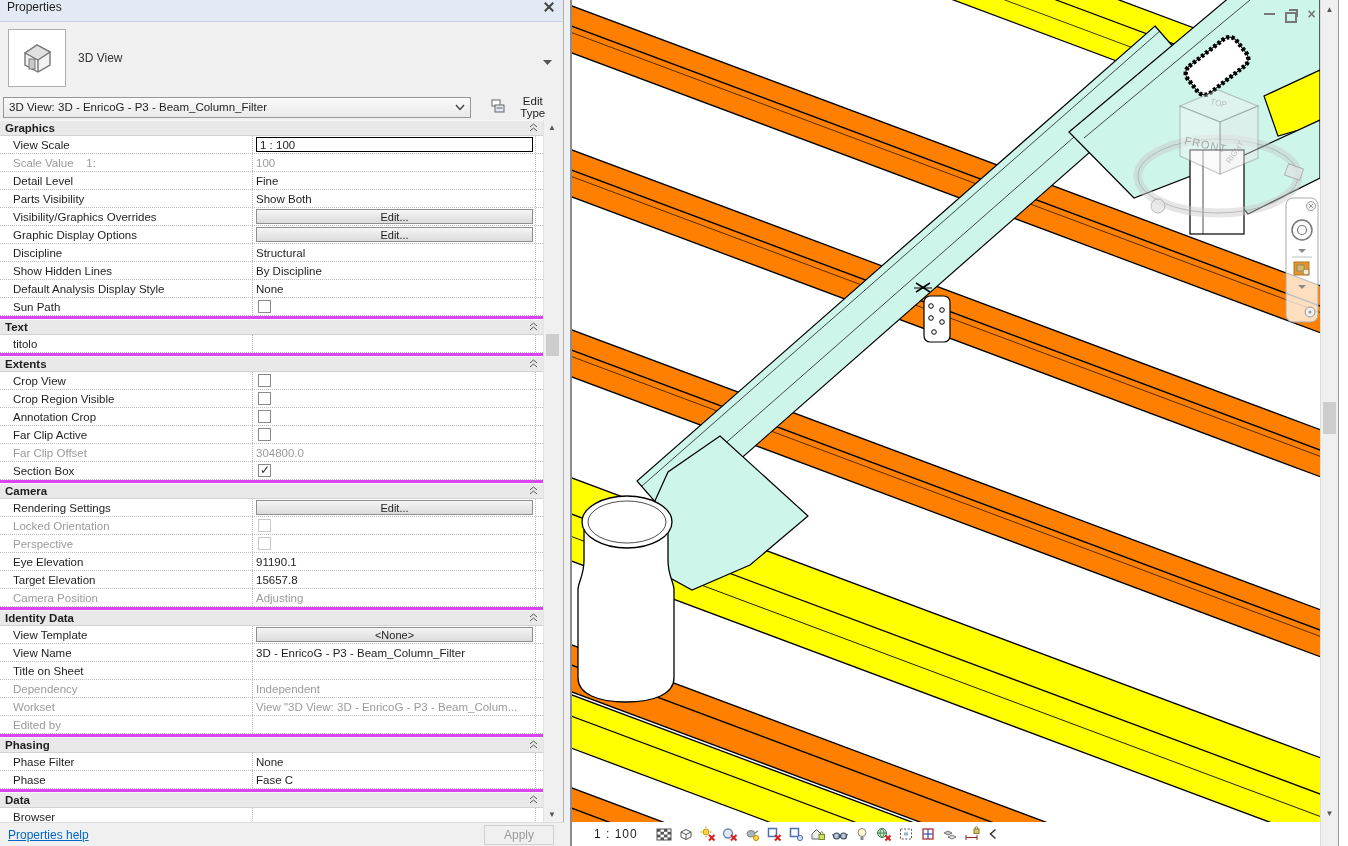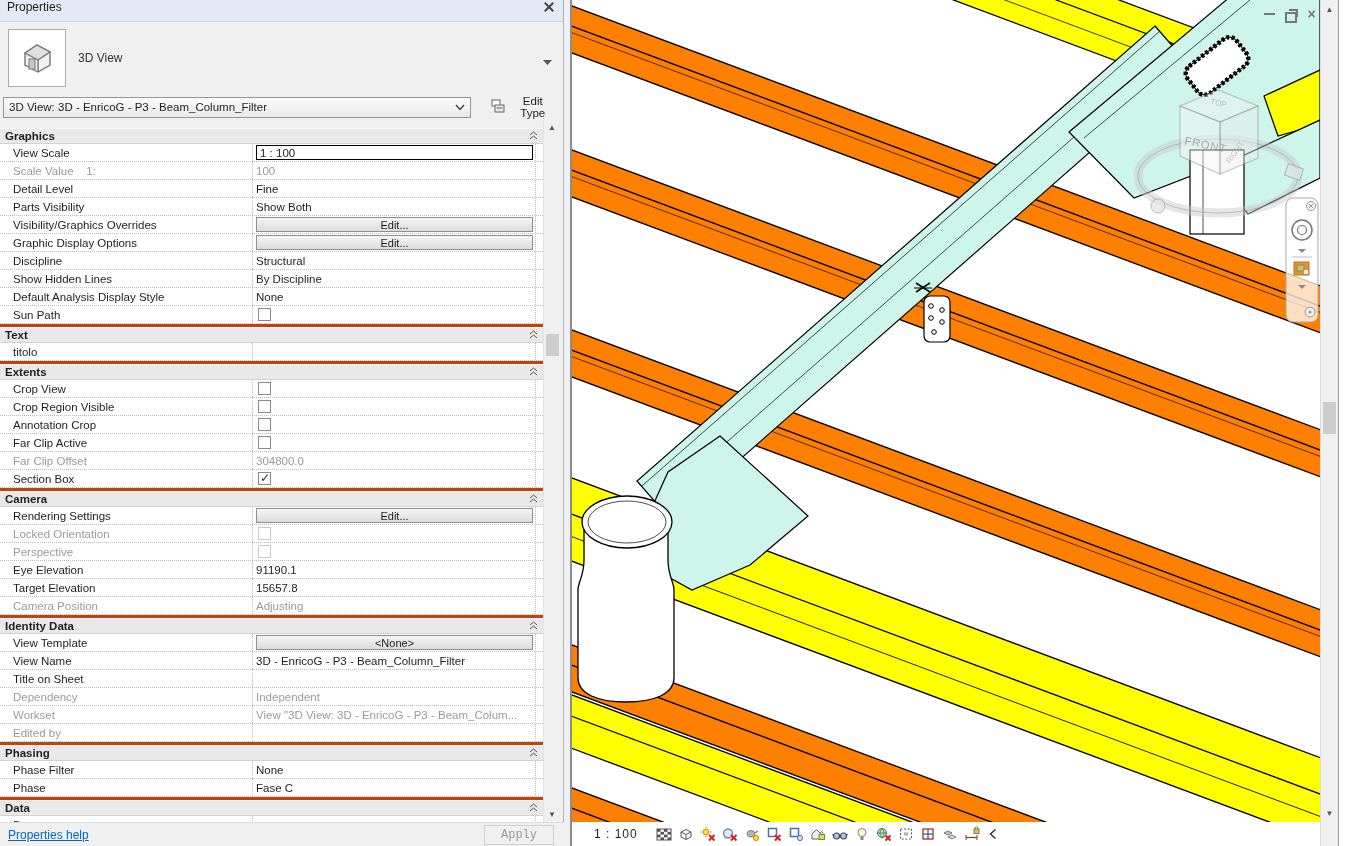--- a/index.html
+++ b/index.html
@@ -14,21 +14,21 @@
 .close-x:before{transform:rotate(45deg)}.close-x:after{transform:rotate(-45deg)}
 #type-selector{height:72px;background:#f0f0f0;display:flex;align-items:center;padding:4px 8px;position:relative}
 #type-icon-btn{width:58px;height:58px;background:#fff;border:1px solid #adadad;display:flex;align-items:center;justify-content:center}
 #type-label{margin-left:12px;font-size:12px;color:#333}
 #type-dd{position:absolute;right:10px;top:34px}
 #view-combo-row{height:26px;display:flex;align-items:center;padding:0 3px;gap:16px}
 #view-combo{width:477px;height:21px;background:linear-gradient(#fbfbfb,#e9e9e9);border:1px solid #979797;display:flex;align-items:center;padding:0 5px;font-size:11.5px;position:relative}
 #view-combo .grow{flex:1}
 #edit-type-btn{display:flex;align-items:center;gap:4px;font-size:11.5px;padding:2px 4px;background:transparent;border:none;color:#1e1e1e}
 
-#grid{position:absolute;left:0;top:128px;width:543px;height:702px;background:#c2410c;overflow:hidden}
+#grid{position:absolute;left:0;top:120px;width:543px;height:702px;background:#d946ef;overflow:hidden}
 .sec-header{height:16px;background:#e9e9e9;border-top:1px solid #f6f6f6;border-bottom:1px solid #d2d2d2;display:flex;align-items:center;padding:0 5px;font-weight:bold;margin-top:3px}
 .sec-header:first-child{margin-top:0}
 .sec-header .grow{flex:1}
 .prow{height:18px;display:flex;border-bottom:1px dotted #bdbdbd;background:#fff;align-items:stretch}
 .pname{width:253px;padding-left:13px;display:flex;align-items:center;border-right:1px dotted #bdbdbd;white-space:pre;overflow:hidden}
 .pval{flex:1;display:flex;align-items:center;padding:0 2px 0 3px;border-right:1px dotted #bdbdbd;margin-right:7px;overflow:hidden;white-space:nowrap}
 .prow.disabled .pname,.prow.disabled .pval,.prow.disabled .vtext{color:#9b9b9b}
 .vtext{overflow:hidden;white-space:nowrap}
 .editbox{width:100%;height:15px;border:1px solid #000;background:#fff;display:flex;align-items:center;padding-left:3px}
 .cell-btn{width:100%;height:15px;font-size:11px;font-family:"Liberation Sans",sans-serif;background:linear-gradient(#f5f5f5,#dcdcdc);border:1px solid #8f8f8f;color:#1e1e1e}
@@ -36,21 +36,21 @@
 .cb.checked:before{content:"\2713";position:absolute;left:1px;top:-2px;font-size:12px;color:#333}
 .cb.disabled{border-color:#c9c9c9}
 
 .scrollbar{position:absolute;background:#f0f0f0}
 #panel-sb{left:543px;top:120px;width:17px;height:702px;border-left:1px solid #e3e3e3}
 .sb-arrow{position:absolute;left:0;width:100%;height:15px;display:flex;align-items:center;justify-content:center;font-size:8px;color:#555}
 .sb-thumb{position:absolute;left:2px;width:13px;background:#cdcdcd}
 #panel-footer{position:absolute;left:0;top:822px;width:564px;height:24px;background:#f0f0f0;border-top:1px solid #ddd;display:flex;align-items:center;padding:0 8px}
 #panel-footer .grow{flex:1}
 #help-link{color:#0066cc;text-decoration:underline;font-size:12px}
-#apply-btn{width:70px;height:20px;background:#f0f0f0;border:1px solid #d0d0d0;color:#9a9a9a;font-size:12px;margin-right:2px;font-family:Liberation Mono, monospace}
+#apply-btn{width:70px;height:20px;background:#f0f0f0;border:1px solid #d0d0d0;color:#9a9a9a;font-size:12px;margin-right:2px;font-family:Liberation Sans, sans-serif}
 
 #view-gap{position:absolute;left:564px;top:0;width:8px;height:846px;background:#f0f0f0;border-right:2px solid #8c8c8c}
 #scene{position:absolute;left:572px;top:0;width:748px;height:846px;background:#fff}
 #view-toolbar{position:absolute;left:572px;top:822px;width:748px;height:24px;background:#fff;display:flex;align-items:center;padding-left:22px;gap:2px}
 #vt-scale{font-size:12px;margin-right:14px;letter-spacing:1px}
 .vticon{width:20px;height:18px;display:flex;align-items:center;justify-content:center}
 
 #win-controls{position:absolute;left:1262px;top:8px;display:flex;gap:6px;align-items:center}
 .wc{width:15px;height:13px;position:relative}
 #wc-min:before{content:"";position:absolute;left:2px;top:5px;width:11px;height:2px;background:#777}

